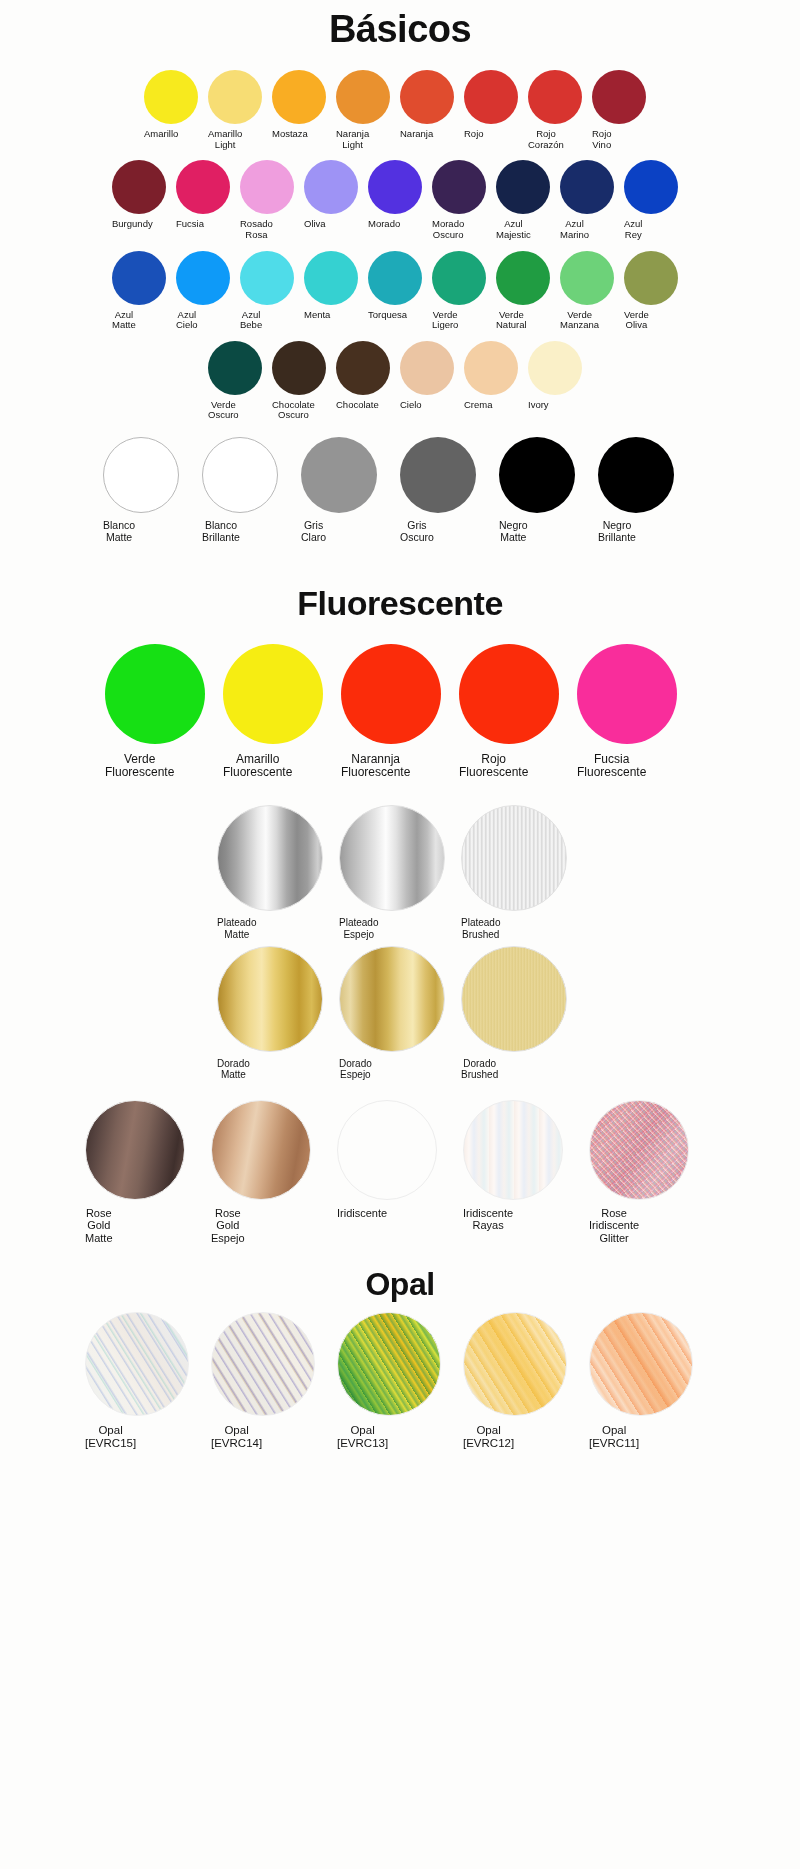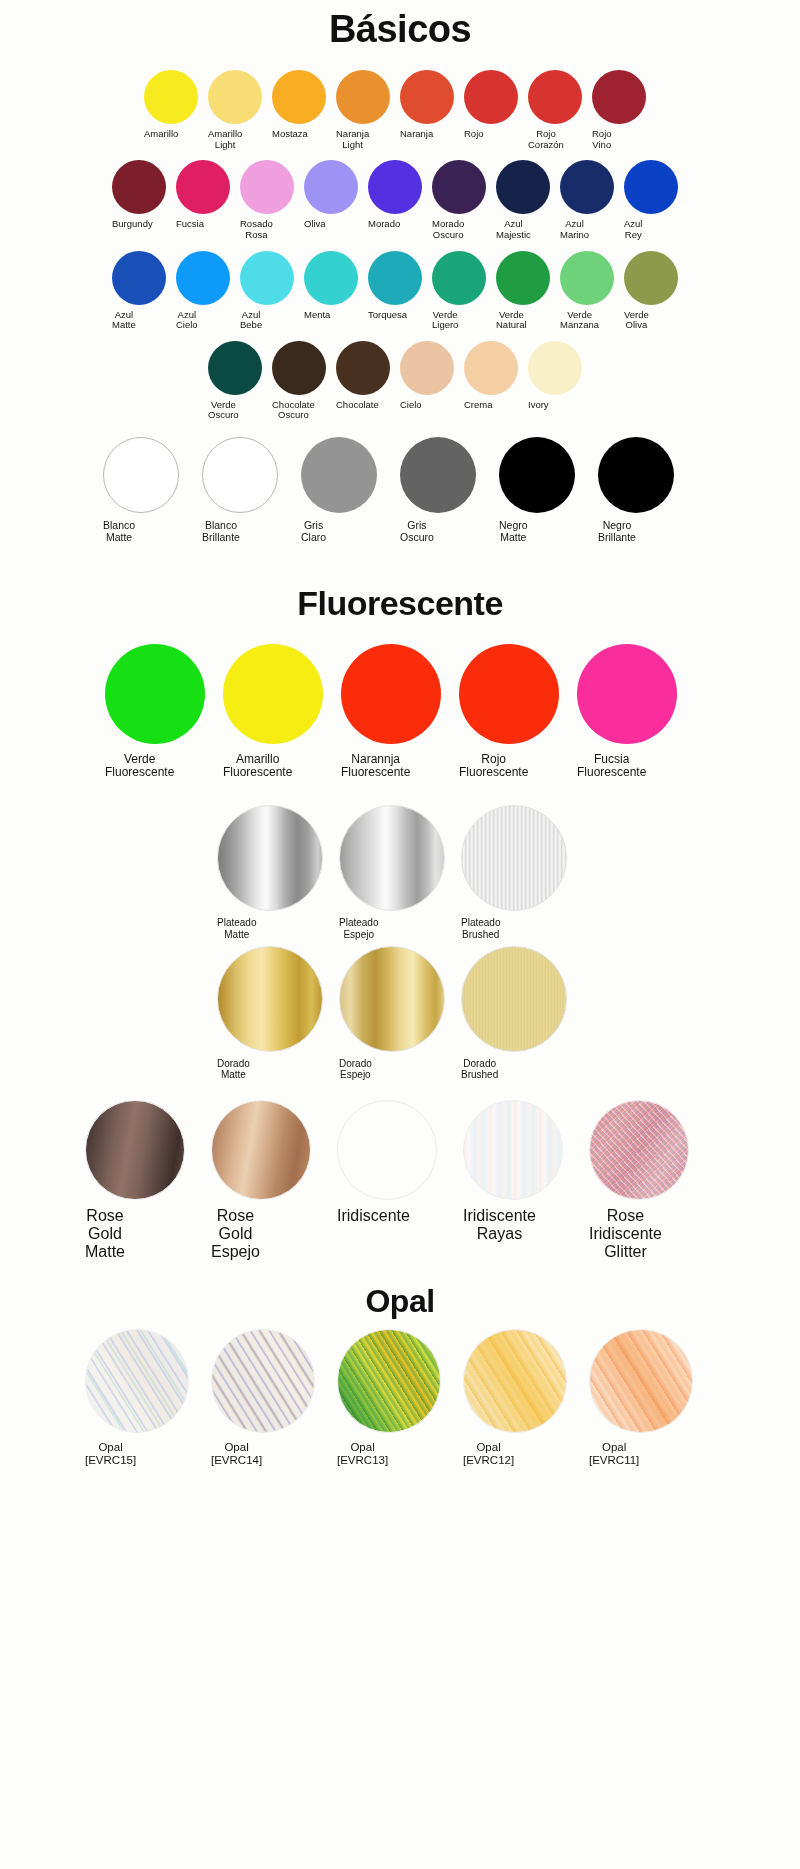--- a/index.html
+++ b/index.html
@@ -74,21 +74,21 @@
 
   
   .metal-row { margin-bottom: 6px; }
   .metal-row .swatch { width: 122px; }
   .metal-row .disc { width: 106px; height: 106px; border:1px solid #e2e2e2; }
   .metal-row .caption { font-size: 10px; margin-top: 6px; }
 
   
   .crafts-row .swatch { width: 126px; }
   .crafts-row .disc { width: 100px; height: 100px; border:1px solid #ededed; }
-  .crafts-row .caption { font-size: 16px; margin-top: 7px; }
+  .crafts-row .caption { font-size: 11px; margin-top: 7px; }
 
   
   .opal-row .swatch { width: 126px; }
   .opal-row .disc { width: 104px; height: 104px; border:1px solid #ededed; }
   .opal-row .caption { font-size: 11.5px; margin-top: 8px; }
 
   .spacer-sm { height: 14px; }
   .spacer-md { height: 26px; }
 </style>
 </head>

